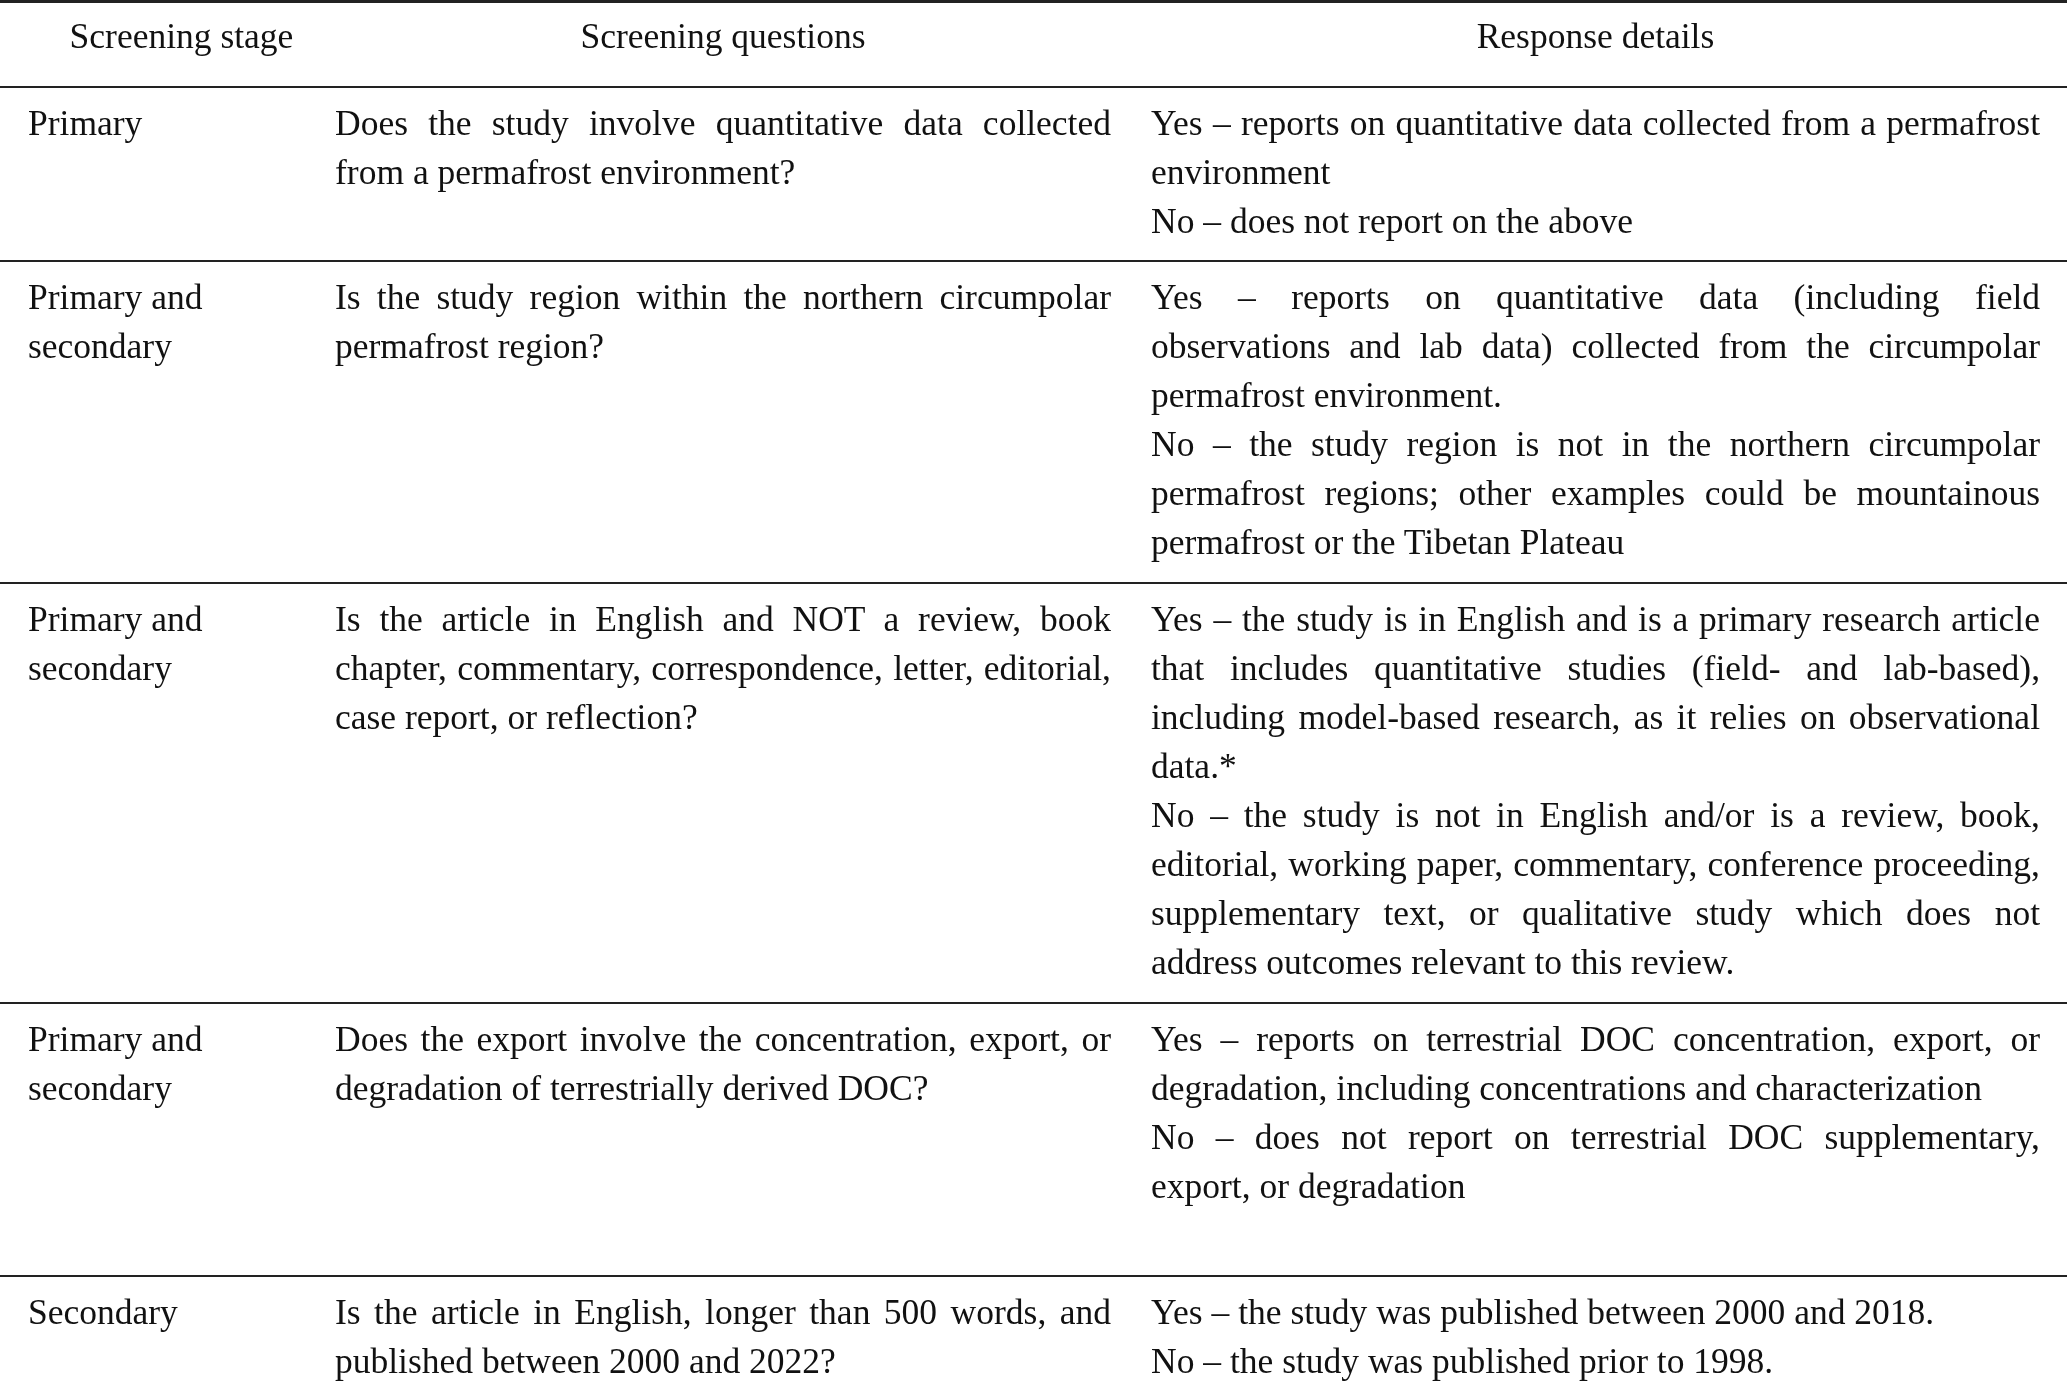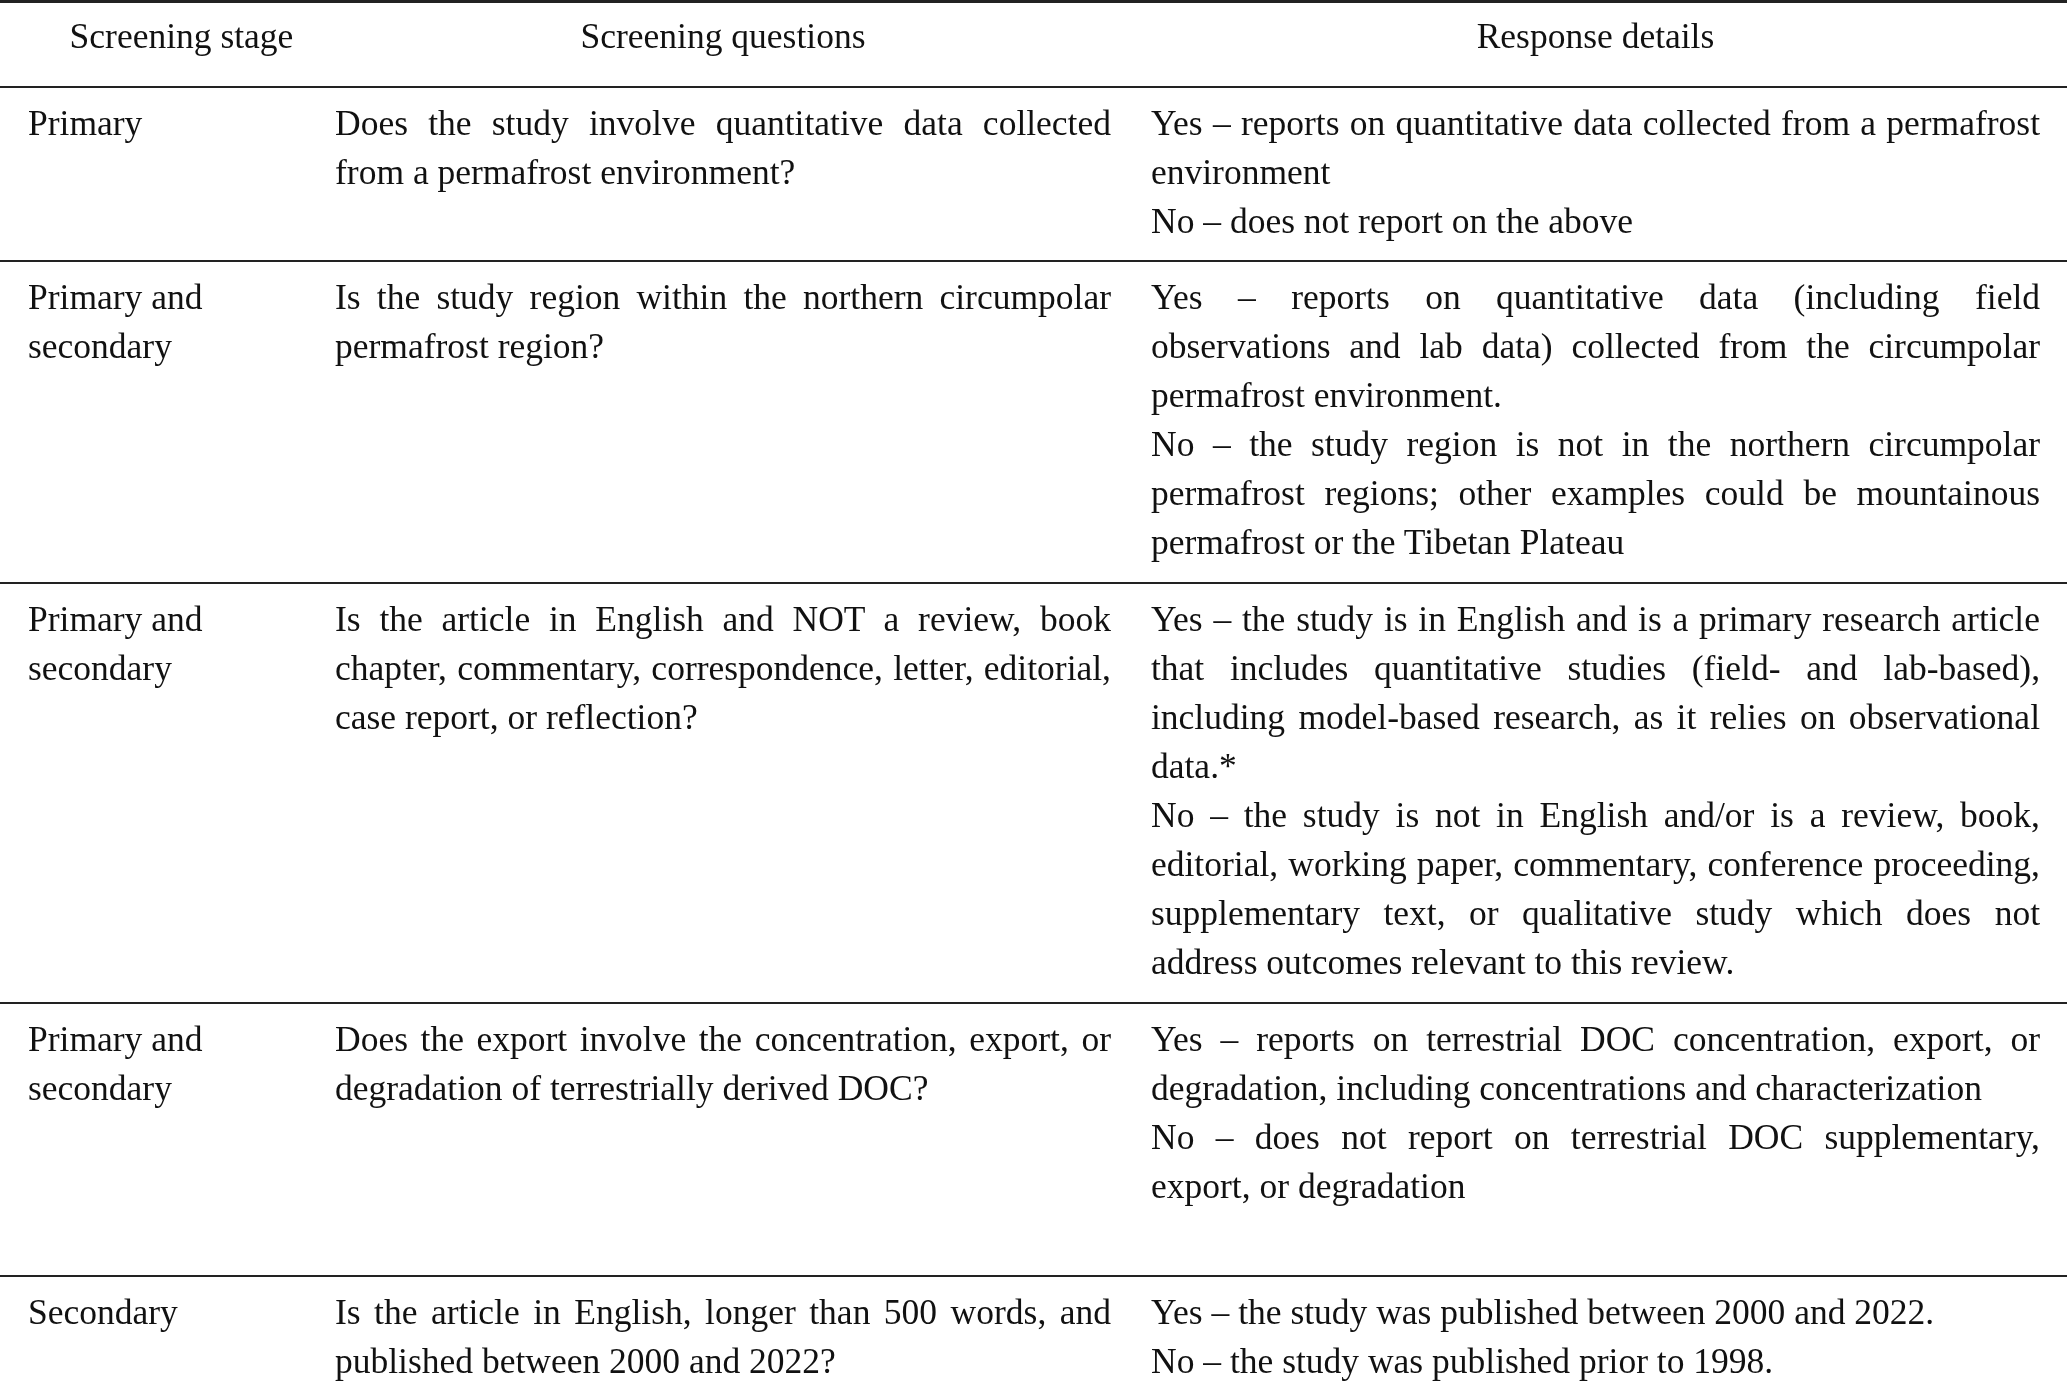--- a/index.html
+++ b/index.html
@@ -72,18 +72,18 @@
         <span class="resp-line">Yes – reports on terrestrial DOC concentration, export, or degradation, including concentrations and characterization</span>
         <span class="resp-line">No – does not report on terrestrial DOC supplementary, export, or degradation</span>
       </td>
     </tr>
     <tr style="height:125px">
       <td class="c1">
         <span>Secondary</span>
       </td>
       <td class="c2 q">Is the article in English, longer than 500 words, and published between 2000 and 2022?</td>
       <td class="c3">
-        <span class="resp-line">Yes – the study was published between 2000 and 2022.</span>
+        <span class="resp-line">Yes – the study was published between 2000 and 2018.</span>
         <span class="resp-line">No – the study was published prior to 1998.</span>
       </td>
     </tr>
   </tbody>
 </table>
 
 </body></html>

